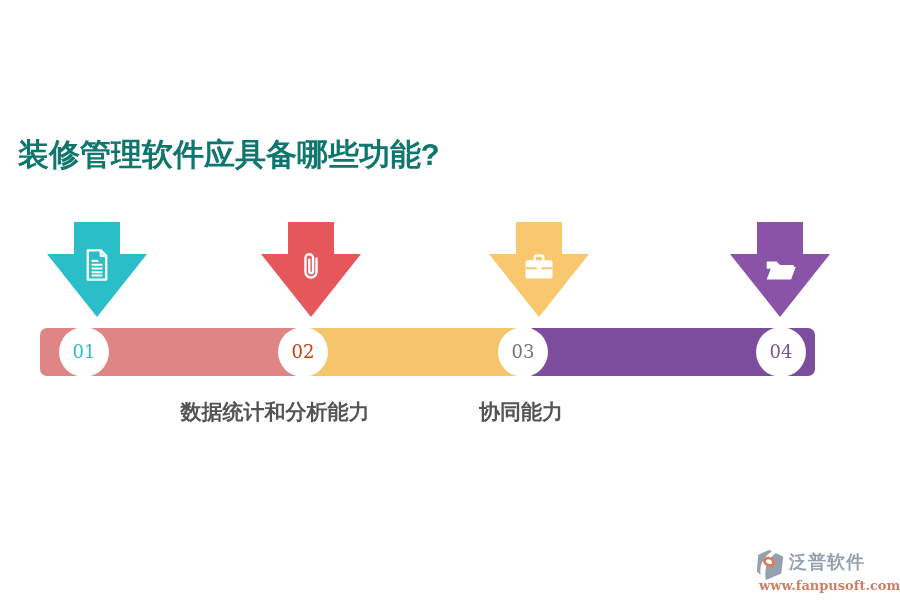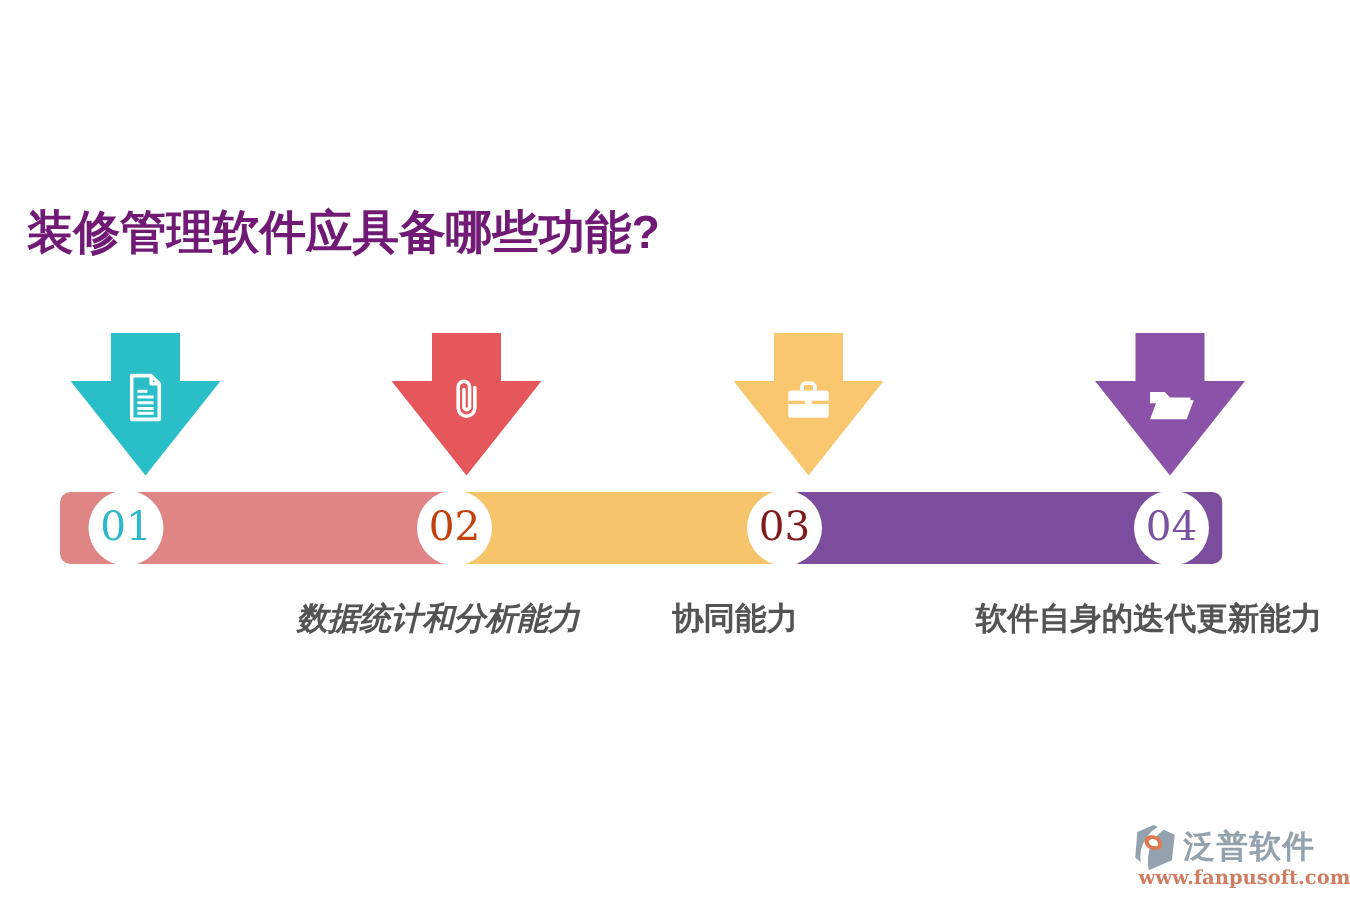--- a/index.html
+++ b/index.html
@@ -39,52 +39,52 @@
   }
   .bar-seg{height:100%;}
   .seg0{width:263px;} .seg1{width:229px;} .seg2{width:283px;}
 
   
   .circle{
     position:absolute;top:327px;width:50px;height:50px;border-radius:50%;
     background:#ffffff;text-align:center;
   }
   .circle .num{
-    display:block;line-height:50px;font-size:27px;
+    display:block;line-height:50px;font-size:18px;
     font-family:"DejaVu Serif", serif;
   }
   .circle0{left:59px;} .circle1{left:278px;} .circle2{left:498px;} .circle3{left:740px;margin-left:16px;}
 
   
   .step-label{
     position:absolute;top:398px;transform:translateX(-50%);
     font-size:21px;font-weight:bold;color:#545454;white-space:nowrap;
   }
-  .label0{left:81px;} .label1{left:292px;font-style:italic;} .label2{left:490px;} .label3{left:766px;}
+  .label0{left:81px;} .label1{left:275px;} .label2{left:521px;} .label3{left:766px;}
 
   
   .logo{position:absolute;left:753px;top:547px;width:135px;height:46px;}
   .logo-icon{position:absolute;left:0;top:2px;width:34px;height:32px;}
   .logo-icon svg{display:block;width:34px;height:32px;}
   .brand-name{
     position:absolute;left:36px;top:3px;
-    font-size:21px;font-weight:bold;color:#94a2b0;letter-spacing:1px;white-space:nowrap;
+    font-size:18px;font-weight:bold;color:#94a2b0;letter-spacing:1px;white-space:nowrap;
   }
   .brand-url{
     position:absolute;left:6px;top:31px;width:129px;text-align:right;
     font-family:"DejaVu Serif", serif;font-weight:bold;
     font-size:13px;color:#ce7f63;white-space:nowrap;
   }
 </style>
 </head>
 <body>
 
 <div class="stage">
 
-  <div class="title" style="color: #701a75;">装修管理软件应具备哪些功能?</div>
+  <div class="title" style="color: #0f766e; font-family: Liberation Mono, monospace;">装修管理软件应具备哪些功能?</div>
 
   <div class="arrow arrow0">
     <div class="arrow-shaft" style="background: rgb(42, 190, 200);"></div>
     <div class="arrow-head" style="border-top-color: rgb(42, 190, 200);"></div>
     <div class="arrow-icon">
       <svg viewBox="0 0 24 24">
         <path d="M6.2 2.8 h8.2 l3.4 3.4 v15 H6.2 Z" fill="none" stroke="#fff" stroke-width="1.5" stroke-linejoin="round"></path>
         <path d="M14.4 2.8 v3.4 h3.4" fill="none" stroke="#fff" stroke-width="1.5" stroke-linejoin="round"></path>
         <path d="M8.6 9.4 h4.2 M8.6 11.8 h6.8 M8.6 14.2 h6.8 M8.6 16.6 h6.8 M8.6 18.6 h6.8" stroke="#fff" stroke-width="1.3"></path>
       </svg>
@@ -131,29 +131,28 @@
     <div class="bar-seg seg2" style="background: rgb(124, 77, 157);"></div>
   </div>
 
   <div class="circle circle0">
     <span class="num" style="color: rgb(47, 185, 199);">01</span>
   </div>
   <div class="circle circle1">
     <span class="num" style="color: #c2410c;">02</span>
   </div>
   <div class="circle circle2">
-    <span class="num" style="color: #7f1d1d;">03</span>
+    <span class="num" style="color: #737373;">03</span>
   </div>
   <div class="circle circle3">
     <span class="num" style="color: rgb(122, 83, 160);">04</span>
   </div>
 
   <div class="step-label label1" style="color: rgb(84, 84, 84);">数据统计和分析能力</div>
   <div class="step-label label2" style="color: rgb(84, 84, 84);">协同能力</div>
-  <div class="step-label label3" style="color: rgb(84, 84, 84);">软件自身的迭代更新能力</div>
 
   <div class="logo">
     <div class="logo-icon">
       <svg viewBox="0 0 34 34">
         <path fill="#94a2b0" d="M16 1 L31 8 L29 26 L13 33 L3 24 L4.5 6 Z"></path>
         <path fill="#ffffff" d="M24.5 3.5 C14.5 10 10.5 20 12.5 33 L7.5 30.5 C4.5 18 10 8 19.5 2 Z"></path>
         <path fill="#de7a50" d="M13 8.5 C19.5 7.5 23 12 21.5 17.5 C15.5 20.5 10 17.5 9.5 12.5 C9.6 10.5 11 9 13 8.5 Z"></path>
         <path fill="#ffffff" d="M14.2 11 C17.4 10.4 19.4 12.6 19.2 15.4 C15.8 17 12.8 15.4 12.4 12.6 Z"></path>
       </svg>
     </div>

